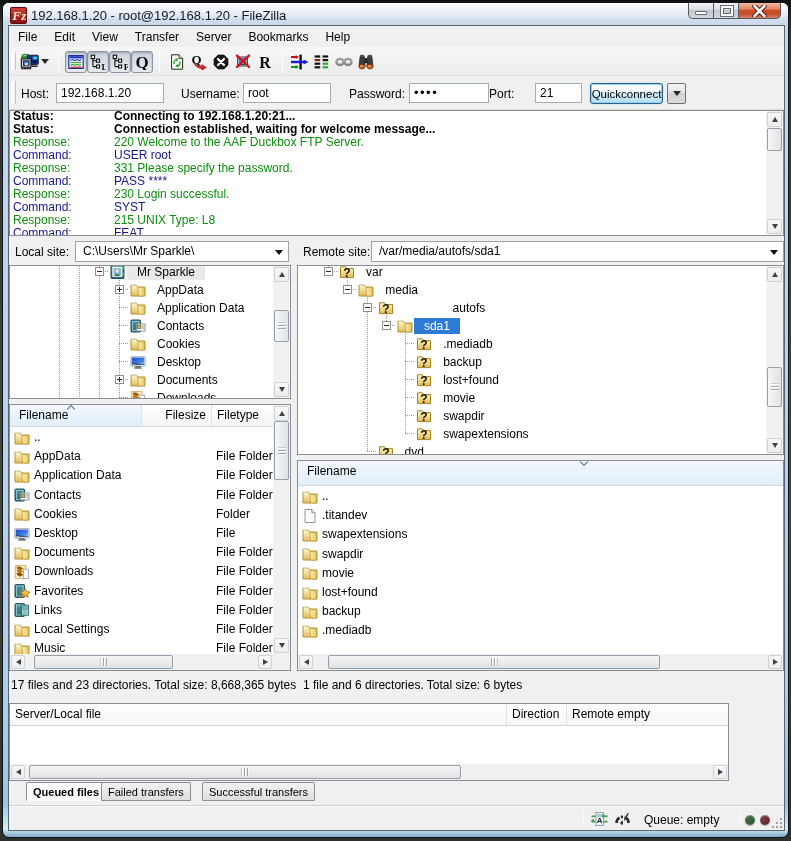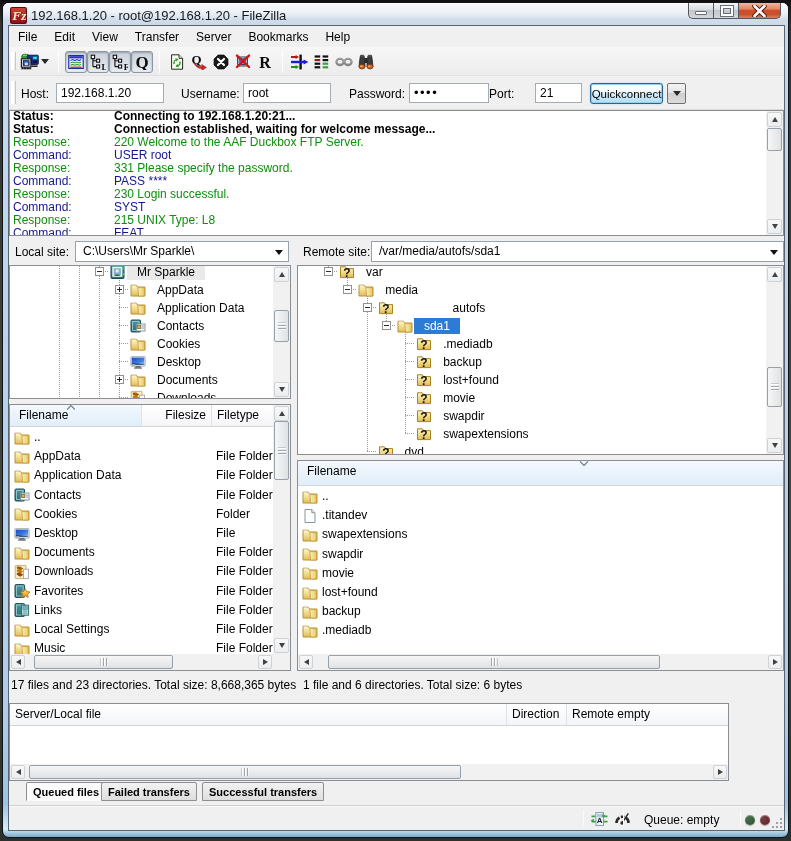--- a/index.html
+++ b/index.html
@@ -154,21 +154,21 @@
     border:1px solid #8a8d92; overflow:hidden; }
   #queue-header { position:absolute; left:0; top:0; width:100%; height:22px;
     background:linear-gradient(180deg,#ffffff,#f4f5f7); border-bottom:1px solid #d5d5d5; }
   .qh-col { position:absolute; top:0; height:100%; line-height:21px; border-right:1px solid #dde2e8;
     white-space:nowrap; overflow:hidden; padding-left:5px; }
 
   
   #tabbar { position:absolute; left:0; top:755px; width:775px; height:24px; }
   .tab { position:absolute; top:1px; height:19px; border:1px solid #8f8f8f; border-radius:2px 2px 0 0;
     background:linear-gradient(180deg,#f2f2f2,#dedede); display:flex; align-items:center;
-    padding:0 6px; white-space:nowrap; font-size:11px;font-weight:bold; }
+    padding:0 6px; white-space:nowrap; font-size:11px; }
   .tab.active { background:#fbfbfb; font-weight:bold; border-bottom-color:#fbfbfb; }
 
   
   #statusbar { position:absolute; left:0; top:779px; width:775px; height:25px; background:#f0f0f0;
     border-top:1px solid #cfcfcf; box-shadow:inset 0 1px 0 #fafafa; }
   .sb-sep { position:absolute; top:4px; bottom:4px; width:1px; background:#d0d0d0; border-right:1px solid #fbfbfb; }
   #queue-status-text { position:absolute; left:635px; top:7px; white-space:nowrap; }
   .led { position:absolute; top:9px; width:10px; height:10px; border-radius:50%; }
   #resize-grip { position:absolute; right:1px; bottom:1px; width:12px; height:12px;
     background-image:

